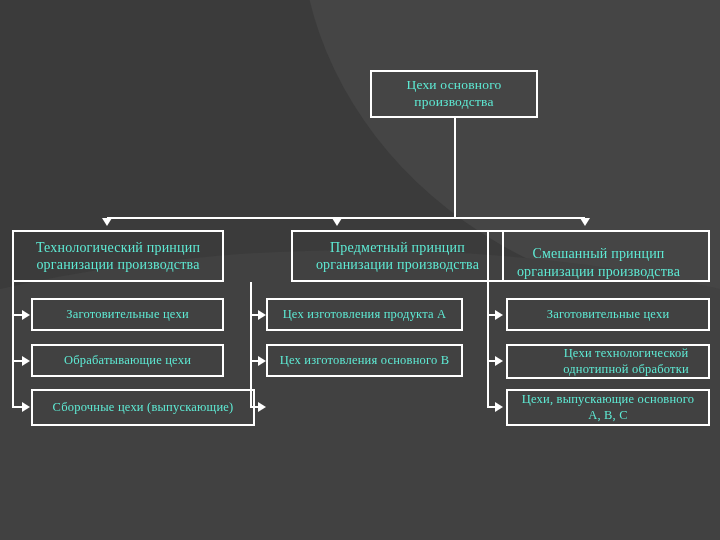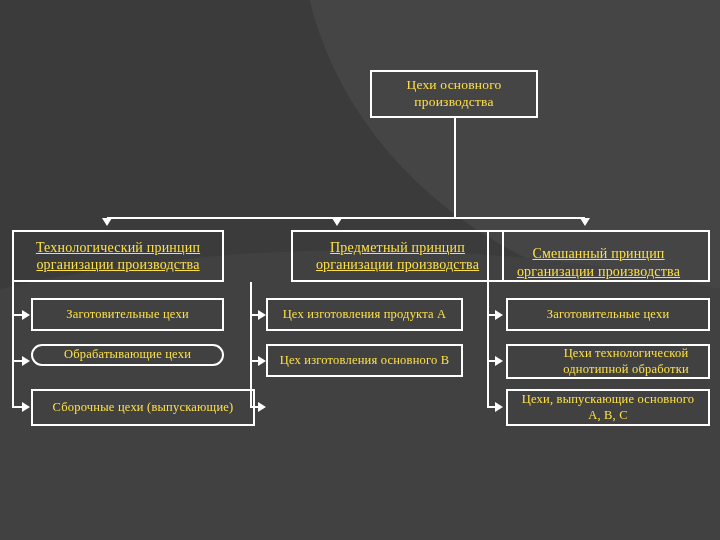--- a/index.html
+++ b/index.html
@@ -50,32 +50,32 @@
     border-radius: 50%;
     background: #414141;
   }
 
   
   .node {
     position: absolute;
     box-sizing: border-box;
     border: 2px solid #ffffff;
     background: transparent;
-    color: #fde047;
+    color: #5eead4;
     display: flex;
     align-items: center;
     justify-content: center;
     text-align: center;
     line-height: 1.25;
     letter-spacing: 0.2px;
   }
   .node span { display: block; padding: 0 6px; }
 
   .root-node { font-size: 13.5px; }
-  .branch-node { font-size: 14px; text-decoration: underline; }
+  .branch-node { font-size: 14px; }
   .leaf-node { font-size: 12.5px; }
 
   
   .line {
     position: absolute;
     background: #ffffff;
   }
   .vline { width: 2px; }
   .hline { height: 2px; }
 
@@ -132,21 +132,21 @@
 
   <div class="line hline" style="left:12px; top:360px; width:14px;"></div>
   <div class="arrow-right" style="left:22px; top:356px;"></div>
 
   <div class="line hline" style="left:12px; top:406px; width:14px;"></div>
   <div class="arrow-right" style="left:22px; top:402px;"></div>
 
   <div class="node leaf-node" style="left:31px; top:298px; width:193px; height:33px;">
     <span>Заготовительные цехи</span>
   </div>
-  <div class="node leaf-node" style="left:31px; top:344px; width:193px; height:22px;border-radius:11px;">
+  <div class="node leaf-node" style="left:31px; top:344px; width:193px; height:33px;">
     <span>Обрабатывающие цехи</span>
   </div>
   <div class="node leaf-node" style="left:31px; top:389px; width:224px; height:37px;">
     <span>Сборочные цехи (выпускающие)</span>
   </div>
 
   <div class="node branch-node" style="left:250px; top:230px; width:213px; height:52px;margin-left:41px;">
     <span>Предметный принцип организации производства</span>
   </div>
 

